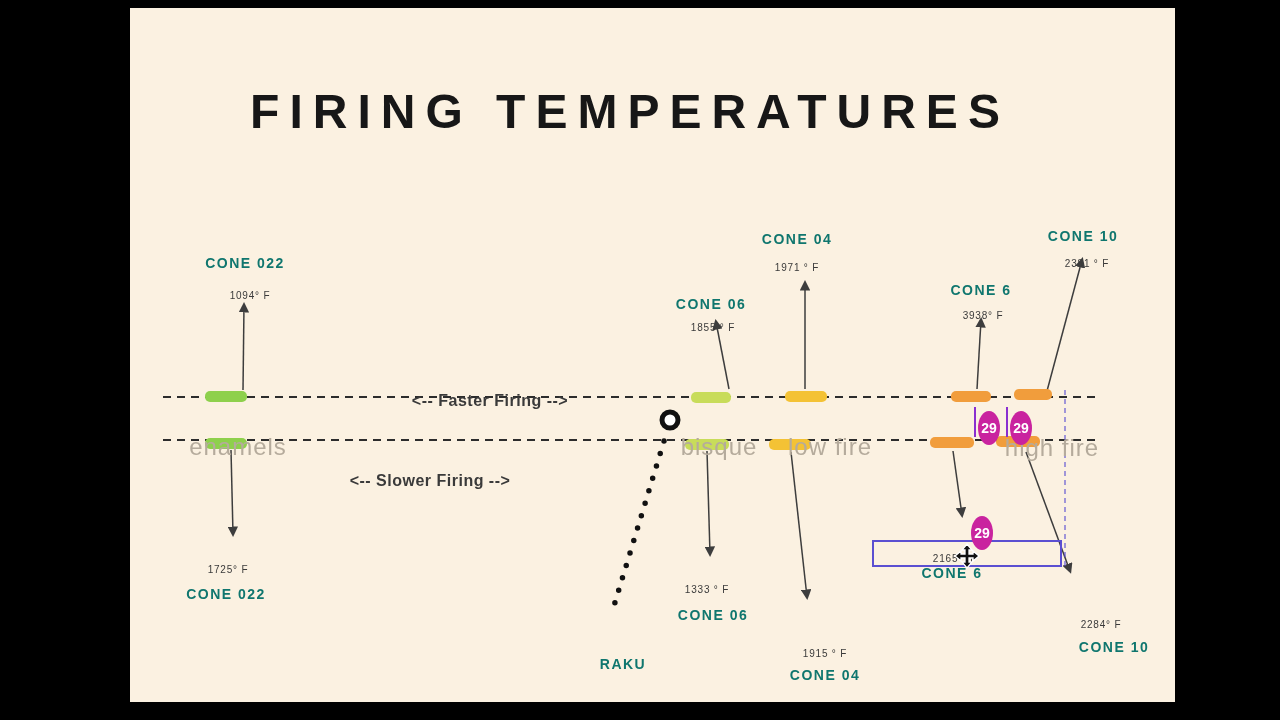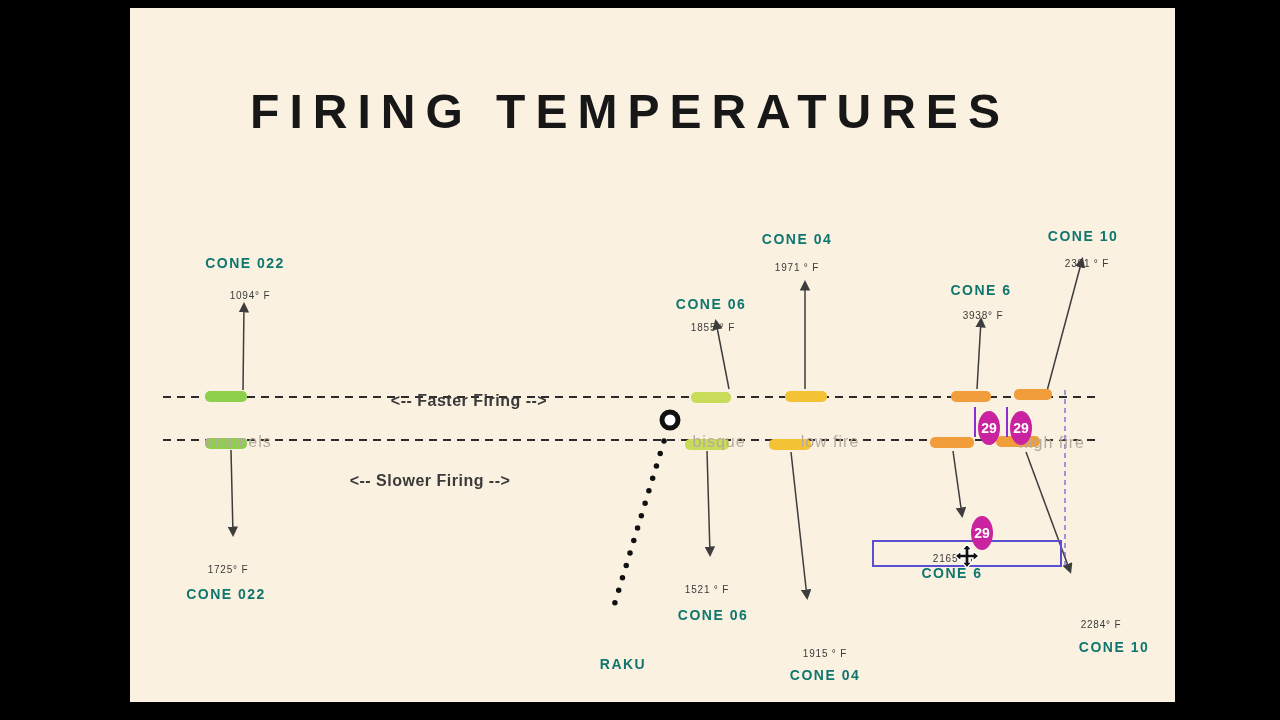--- a/index.html
+++ b/index.html
@@ -13,21 +13,21 @@
     position:absolute; left:130px; top:8px; width:1045px; height:694px;
     background:var(--cream,#fbf1e1);
   }
   .overlay { position:absolute; left:0; top:0; pointer-events:none; }
   .lbl { position:absolute; transform:translateX(-50%); white-space:nowrap;margin-top:24px; }
   .title {
     font-size:48px; font-weight:bold; letter-spacing:10px; color:#171717;
   }
   .cone { font-size:14px; font-weight:bold; letter-spacing:1.5px; color:#0f766e; }
   .temp { font-size:10px; letter-spacing:0.8px; color:#3a3a3a; }
-  .zone { font-size:16px; letter-spacing:1px; color:var(--gray_label,#b5ab9c); }
+  .zone { font-size:24px; letter-spacing:1px; color:var(--gray_label,#b5ab9c); }
   .dir  { font-size:16px; font-weight:bold; letter-spacing:0.5px; color:#3a3a3a; }
   .axis { stroke:#2c2c2c; stroke-width:2; stroke-dasharray:8 6; fill:none; }
   .conn { stroke:#3d3d3d; stroke-width:1.5; fill:none; }
   .guide { stroke:var(--purple,#5b4fd1); stroke-width:1.5; stroke-dasharray:5 4; opacity:0.75; }
   .caret { stroke:#8a2fd0; stroke-width:2; }
   .badge {
     position:absolute; width:22px; height:34px; border-radius:50%;
     background:var(--magenta,#c9239f); color:#fff; font-size:14px; font-weight:bold;
     display:flex; align-items:center; justify-content:center; z-index:6;
   }
@@ -77,42 +77,42 @@
     <line x1="664" y1="441" x2="613" y2="609" stroke="#111" stroke-width="5.5" stroke-linecap="round" stroke-dasharray="0 13"></line>
     <circle cx="670" cy="420" r="8" fill="#fff" stroke="#111" stroke-width="5"></circle>
 
     <line class="guide" x1="1065" y1="390" x2="1065" y2="566"></line>
     <line class="caret" x1="975" y1="407" x2="975" y2="437"></line>
     <line class="caret" x1="1007" y1="407" x2="1007" y2="437"></line>
   </svg>
 
   <div class="lbl title" style="left:630px; top:60px;">FIRING TEMPERATURES</div>
 
-  <div class="lbl dir" style="left:469px; top:368px;">&lt;-- Faster Firing --&gt;</div>
+  <div class="lbl dir" style="left:490px; top:368px;">&lt;-- Faster Firing --&gt;</div>
   <div class="lbl dir" style="left:430px; top:448px;text-align:right;">&lt;-- Slower Firing --&gt;</div>
 
   <div class="lbl zone" style="left:238px; top:409px;">enamels</div>
   <div class="lbl zone" style="left:719px; top:409px;">bisque</div>
   <div class="lbl zone" style="left:830px; top:409px;">low fire</div>
   <div class="lbl zone" style="left:1052px; top:410px;">high fire</div>
 
   <div class="lbl cone" style="left:245px; top:231px;">CONE 022</div>
   <div class="lbl temp" style="left:250px; top:266px;">1094° F</div>
   <div class="lbl cone" style="left:711px; top:272px;">CONE 06</div>
   <div class="lbl temp" style="left:713px; top:298px;">1855 ° F</div>
   <div class="lbl cone" style="left:797px; top:207px;">CONE 04</div>
   <div class="lbl temp" style="left:797px; top:238px;">1971 ° F</div>
   <div class="lbl cone" style="left:981px; top:258px;">CONE 6</div>
   <div class="lbl temp" style="left:983px; top:286px;">3938° F</div>
   <div class="lbl cone" style="left:1083px; top:204px;">CONE 10</div>
   <div class="lbl temp" style="left:1087px; top:234px;">2381 ° F</div>
 
   <div class="lbl temp" style="left:228px; top:540px;">1725° F</div>
   <div class="lbl cone" style="left:226px; top:562px;">CONE 022</div>
-  <div class="lbl temp" style="left:707px; top:560px;">1521 ° F</div>
+  <div class="lbl temp" style="left:707px; top:560px;">1333 ° F</div>
   <div class="lbl cone" style="left:713px; top:583px;">CONE 06</div>
   <div class="lbl temp" style="left:825px; top:624px;">1915 ° F</div>
   <div class="lbl cone" style="left:825px; top:643px;">CONE 04</div>
   <div class="lbl temp" style="left:955px; top:529px;">2165 ° F</div>
   <div class="lbl cone" style="left:952px; top:541px;">CONE 6</div>
   <div class="lbl temp" style="left:1101px; top:595px;">2284° F</div>
   <div class="lbl cone" style="left:1114px; top:615px;">CONE 10</div>
 
   <div class="lbl cone" style="left:623px; top:632px;">RAKU</div>
 

